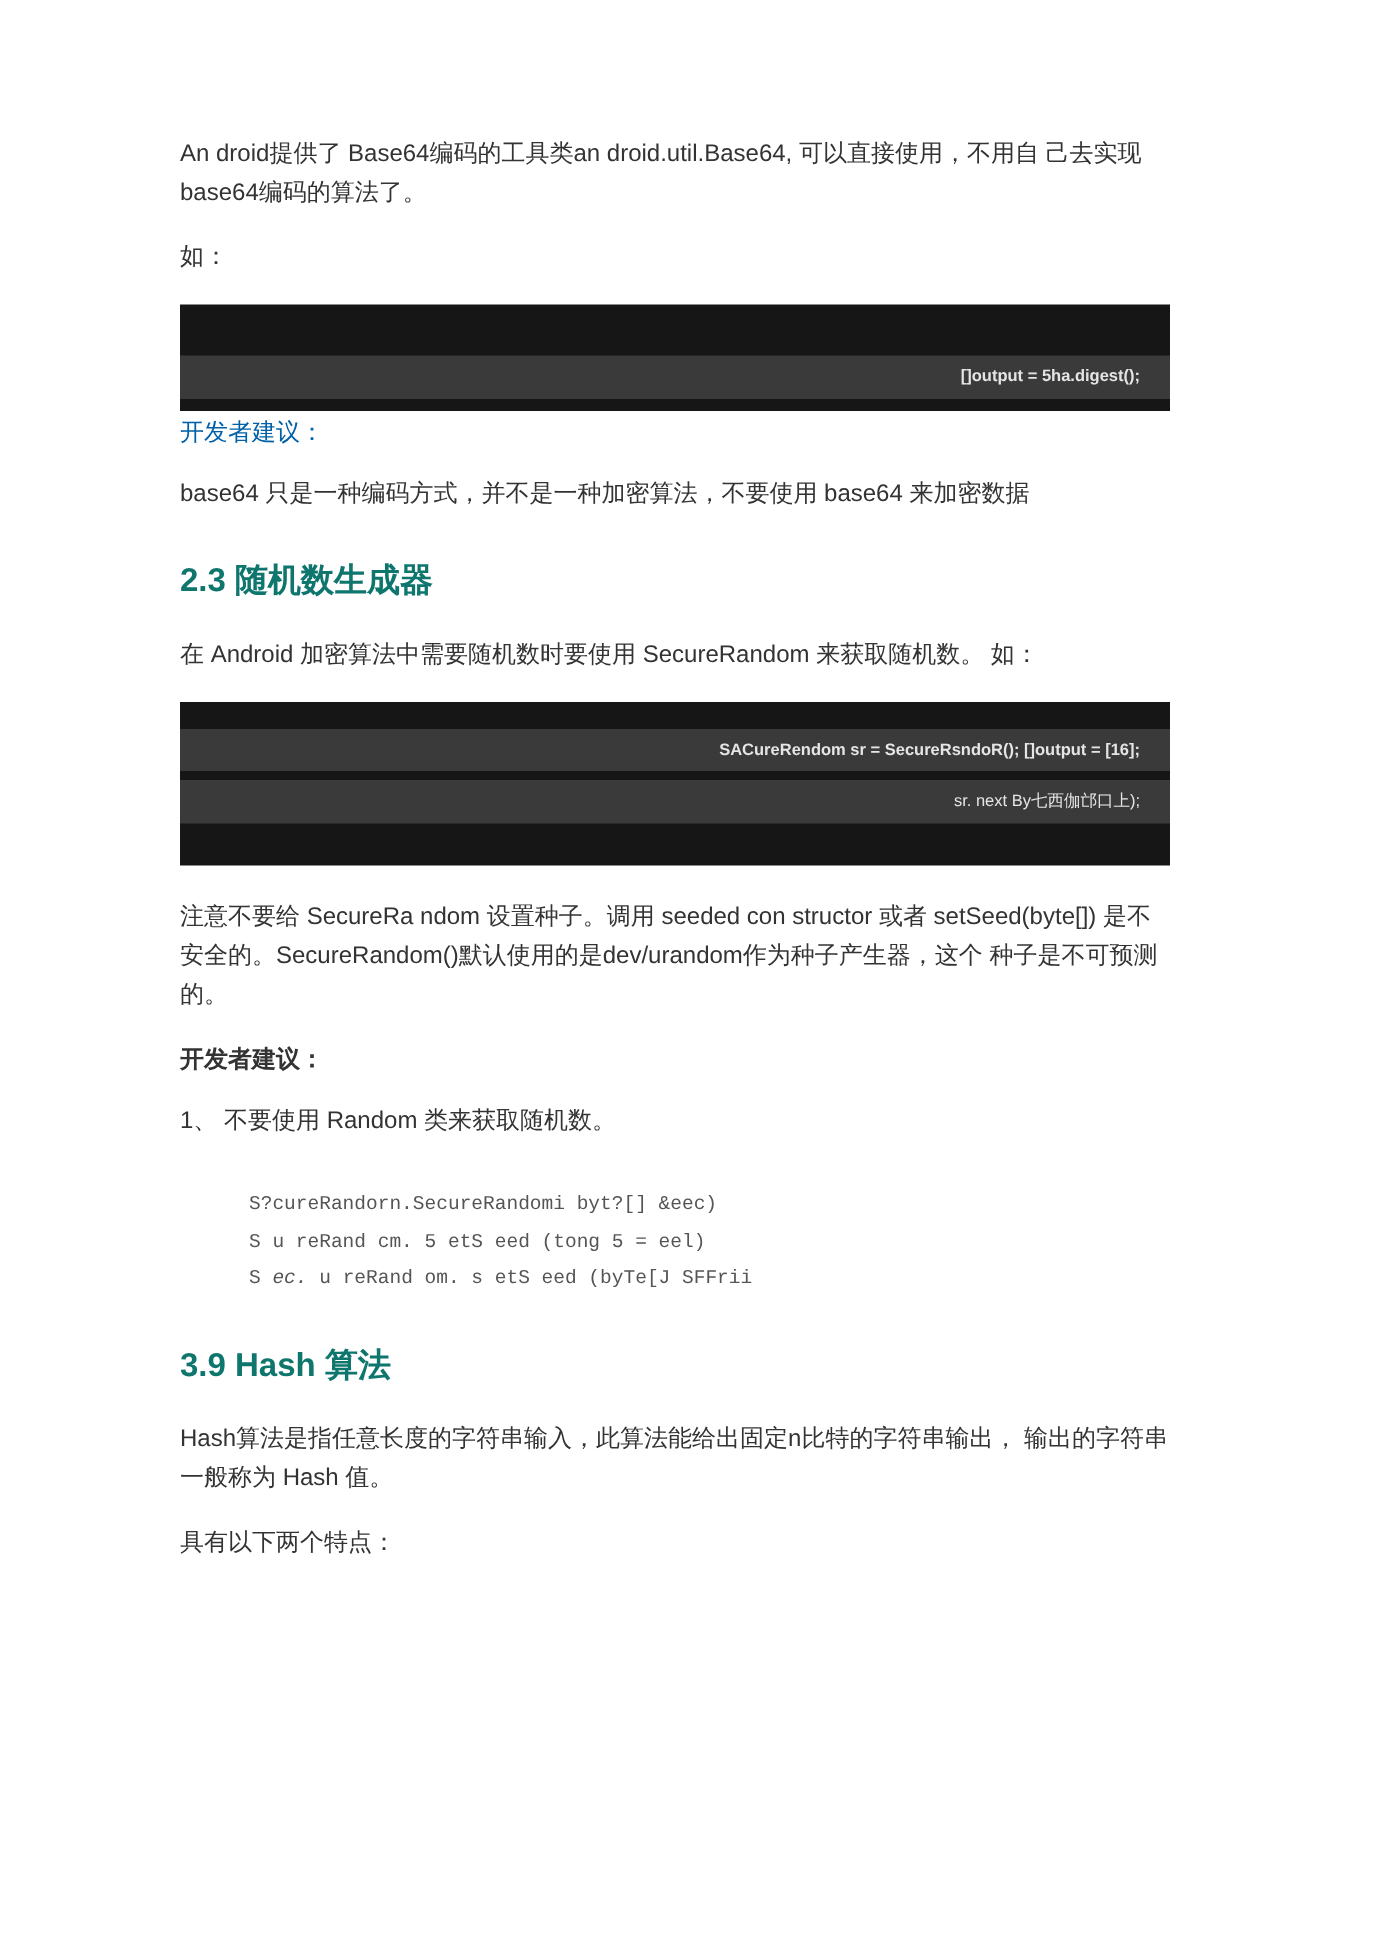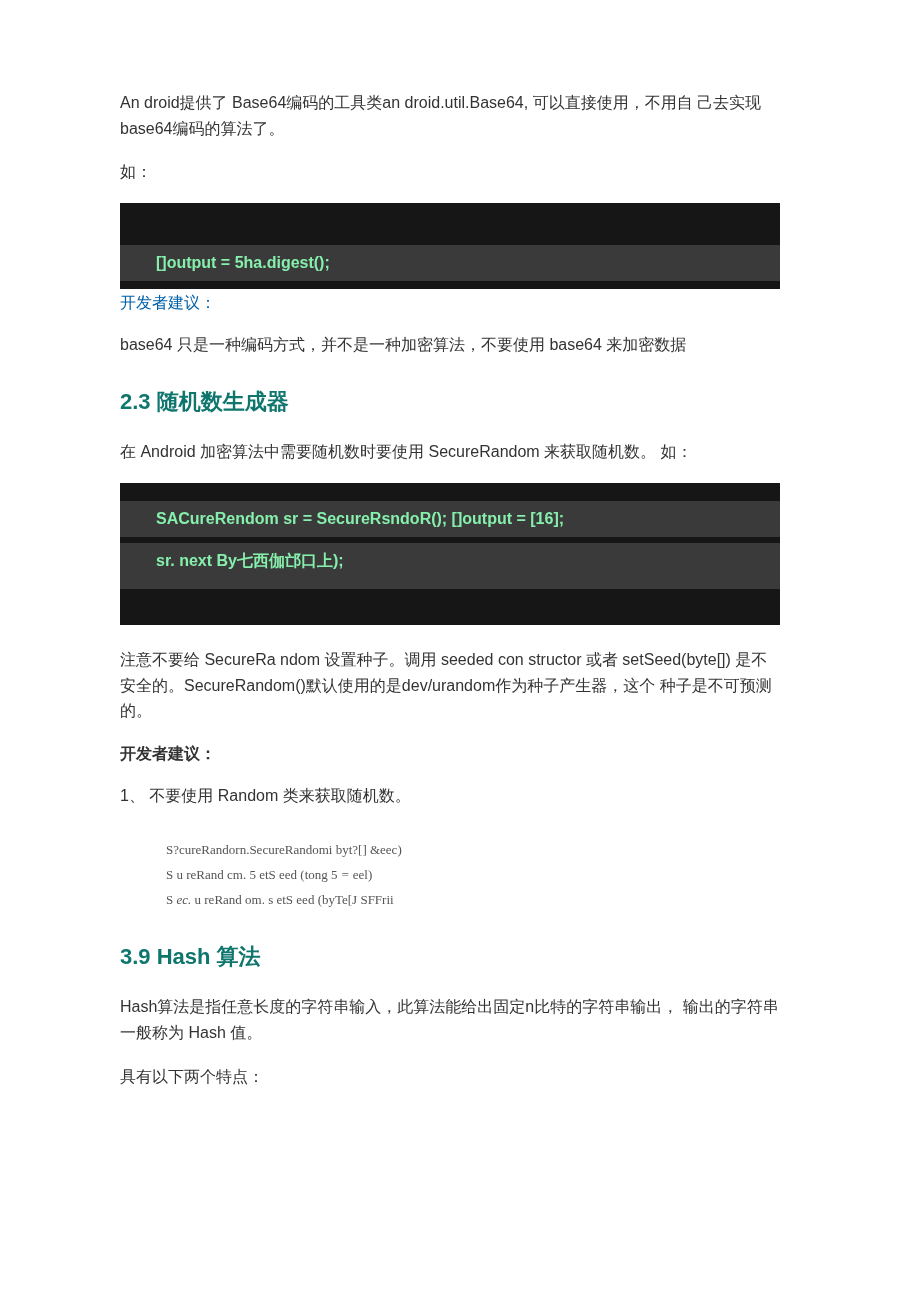--- a/index.html
+++ b/index.html
@@ -21,60 +21,61 @@
     color: #333;
   }
   h2 {
     margin: 30px 0 22px 0;
     font-size: 22px;
     font-weight: bold;
     color: #0f766e;
   }
   .codeblock {
     background: #161616;
-    color: #86efac;
-    font-size: 16px;
+    color: #e5e5e5;
+    font-size: 11px;
     line-height: 1.5;
     padding: 14px 0 8px 0;
     margin: 0 0 4px 0;
     font-family: Arial, sans-serif;
+    text-align: right;
   }
   .codeblock .line {
     padding: 2px 20px 2px 36px;
     min-height: 16px;
   }
   .codeblock .hl {
     background: #3a3a3a;
     padding-top: 6px;
     padding-bottom: 6px;
     font-weight: bold;
   }
   .codeblock .hl2 {
     background: #3a3a3a;
     padding-top: 6px;
-    padding-bottom: 16px;
-    font-weight: bold;
+    padding-bottom: 6px;
+    font-weight: normal;
   }
   .devtip {
     color: #0060a8;
     font-size: 16px;
     margin: 4px 0 18px 0;
   }
   .devtip-bold {
     color: #333;
     font-weight: bold;
     font-size: 16px;
     margin: 20px 0 18px 0;
   }
   .mono-list {
     margin: 30px 0 10px 46px;
     font-size: 13px;
     line-height: 1.9;
     color: #555;
-    font-family: Liberation Serif, serif;
+    font-family: Liberation Mono, monospace;
   }
   .mono-list .line {
     display: block;
   }
   .mono-list em {
     font-style: italic;
   }
   .spacer {
     height: 6px;
   }

